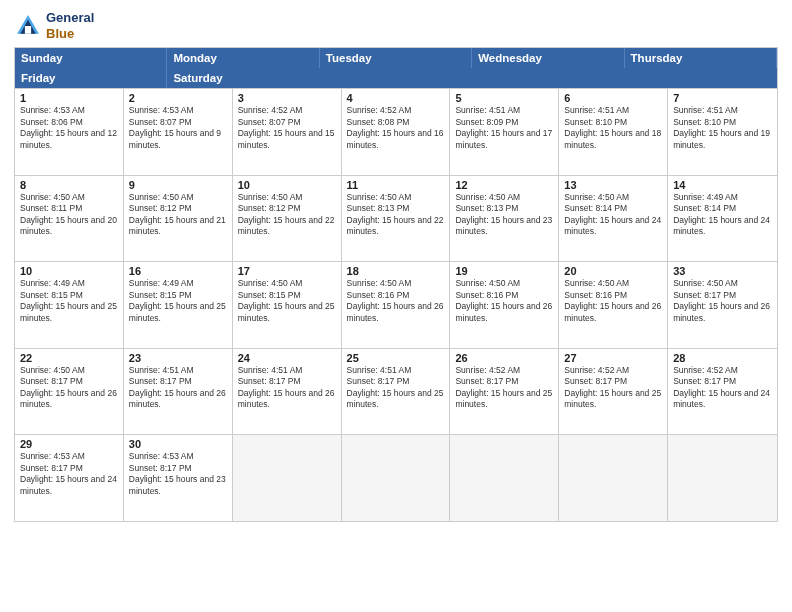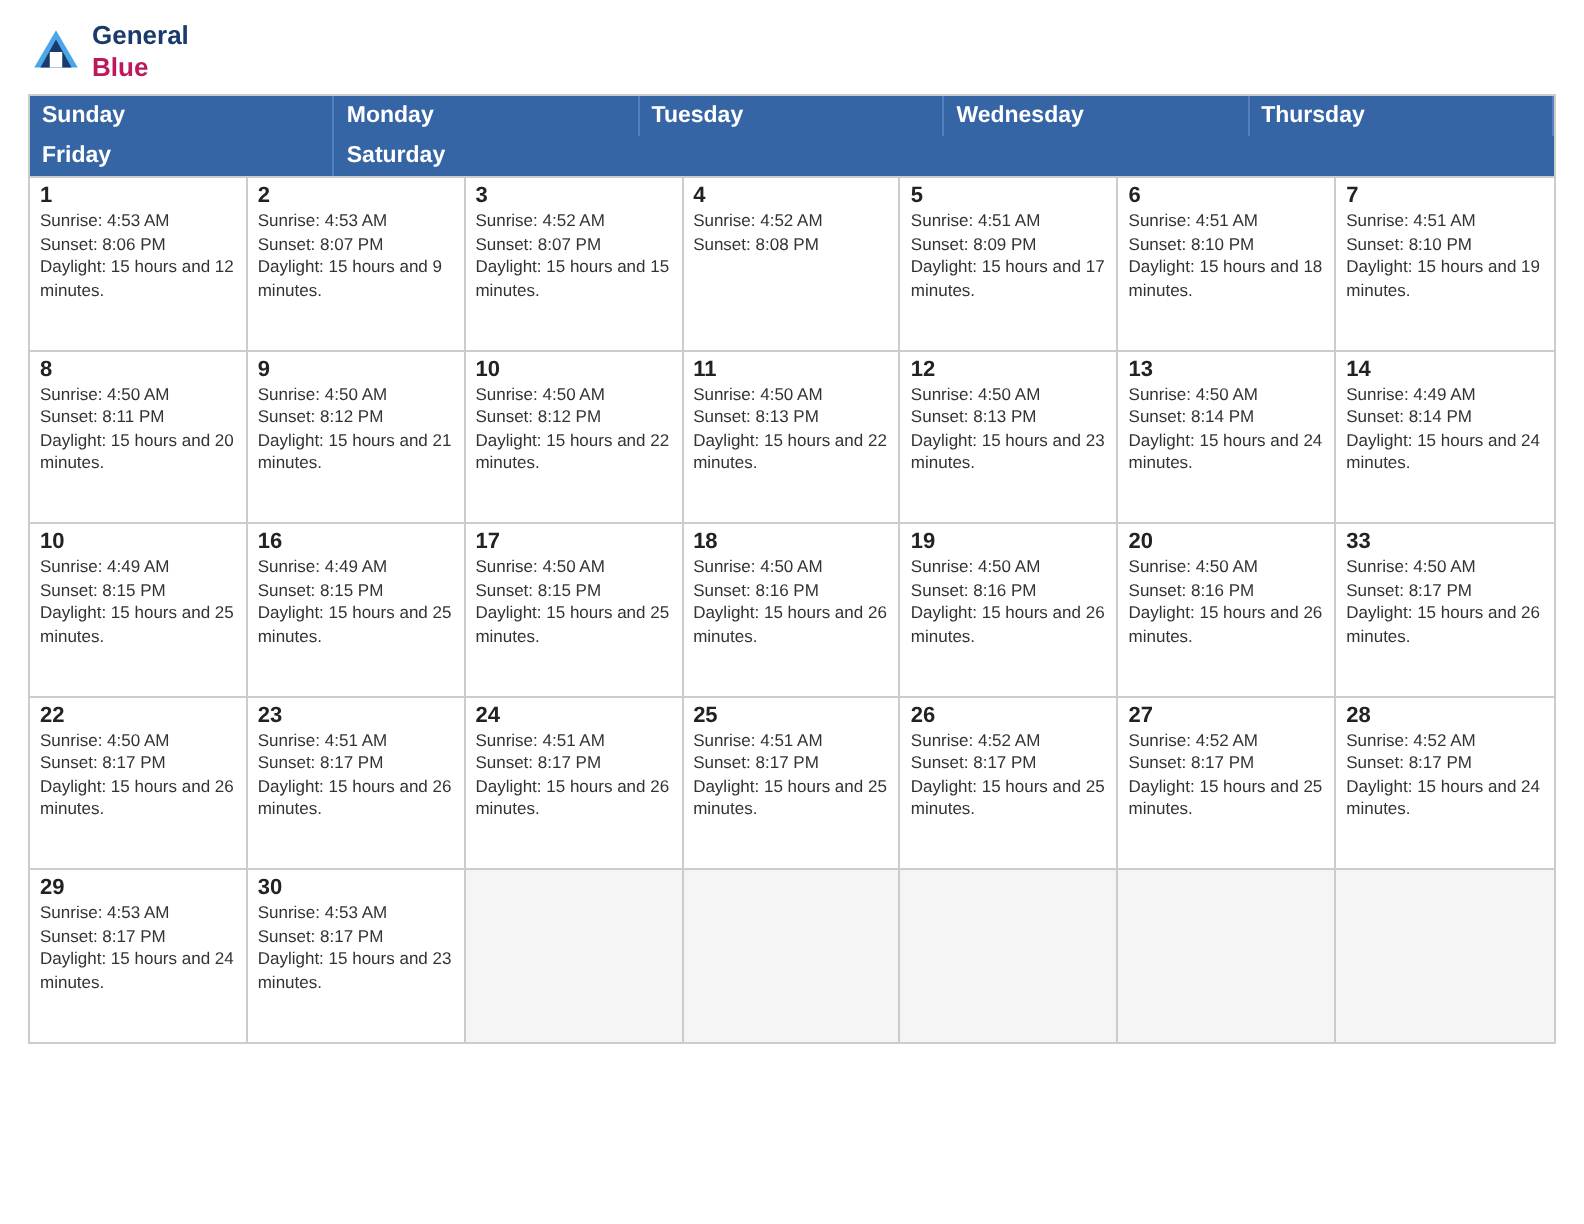--- a/index.html
+++ b/index.html
@@ -28,21 +28,21 @@
       align-items: center;
       gap: 4px;
     }
     .logo-text {
       font-size: 13px;
       font-weight: bold;
       color: #1a3a6b;
       line-height: 1.2;
     }
     .logo-text span {
-      color: #be185d;
+      color: #a16207;
     }
     .logo-icon {
       width: 28px;
       height: 28px;
     }
     .title-block {
       text-align: right;
     }
     .main-title {
       font-size: 26px;
@@ -162,20 +162,21 @@
           <span>Sunrise: 4:52 AM</span><br>
           <span>Sunset: 8:07 PM</span><br>
           <span>Daylight: 15 hours and 15 minutes.</span>
         </div>
       </div>
           <div class="cal-cell">
         <span class="day-num">4</span>
         <div class="day-info">
           <span>Sunrise: 4:52 AM</span><br>
           <span>Sunset: 8:08 PM</span><br>
+          <span>Daylight: 15 hours and 16 minutes.</span>
         </div>
       </div>
           <div class="cal-cell">
         <span class="day-num">5</span>
         <div class="day-info">
           <span>Sunrise: 4:51 AM</span><br>
           <span>Sunset: 8:09 PM</span><br>
           <span>Daylight: 15 hours and 17 minutes.</span>
         </div>
       </div>

